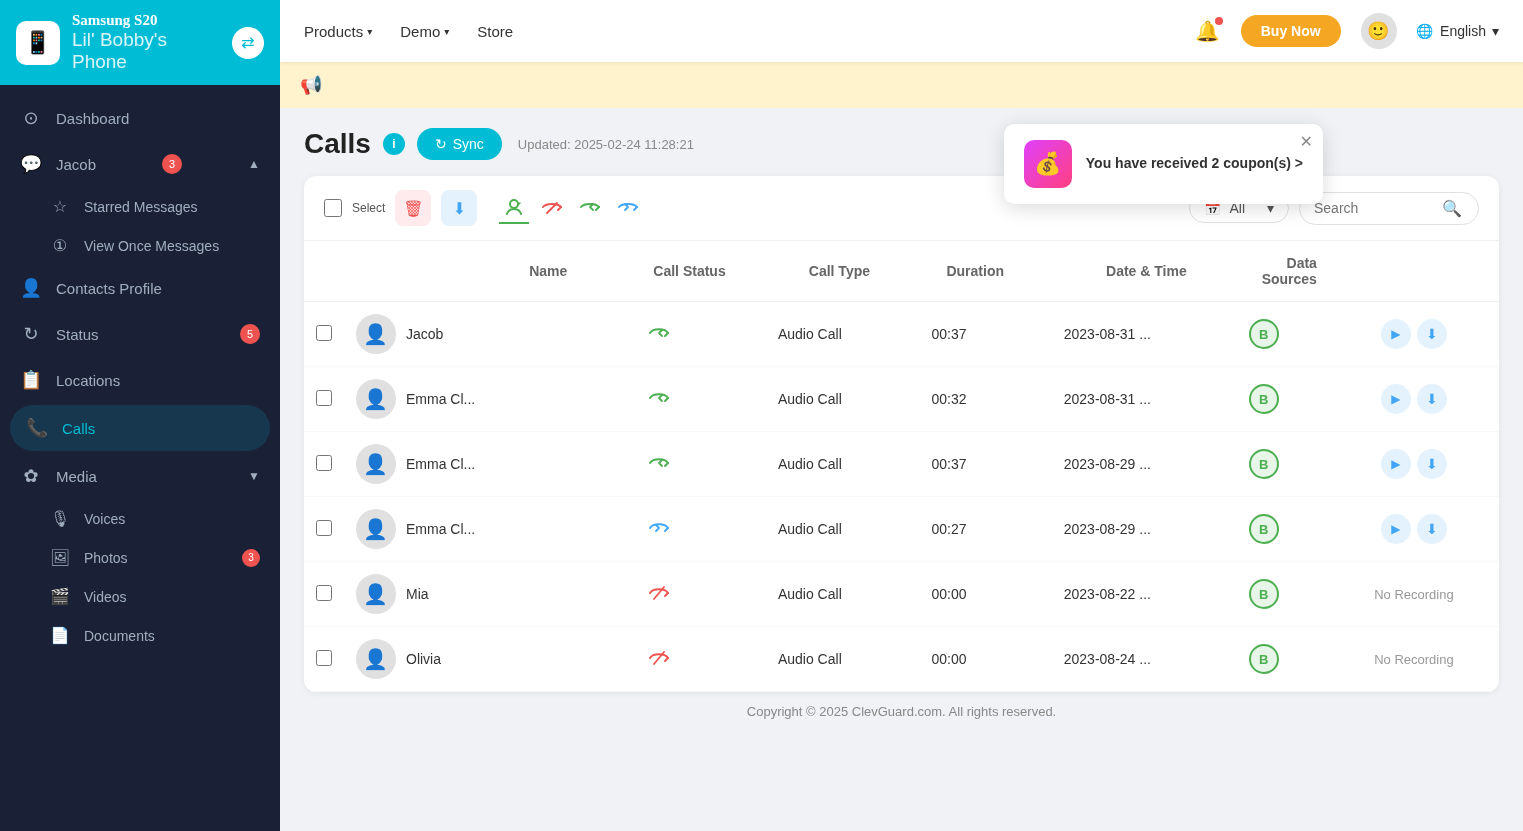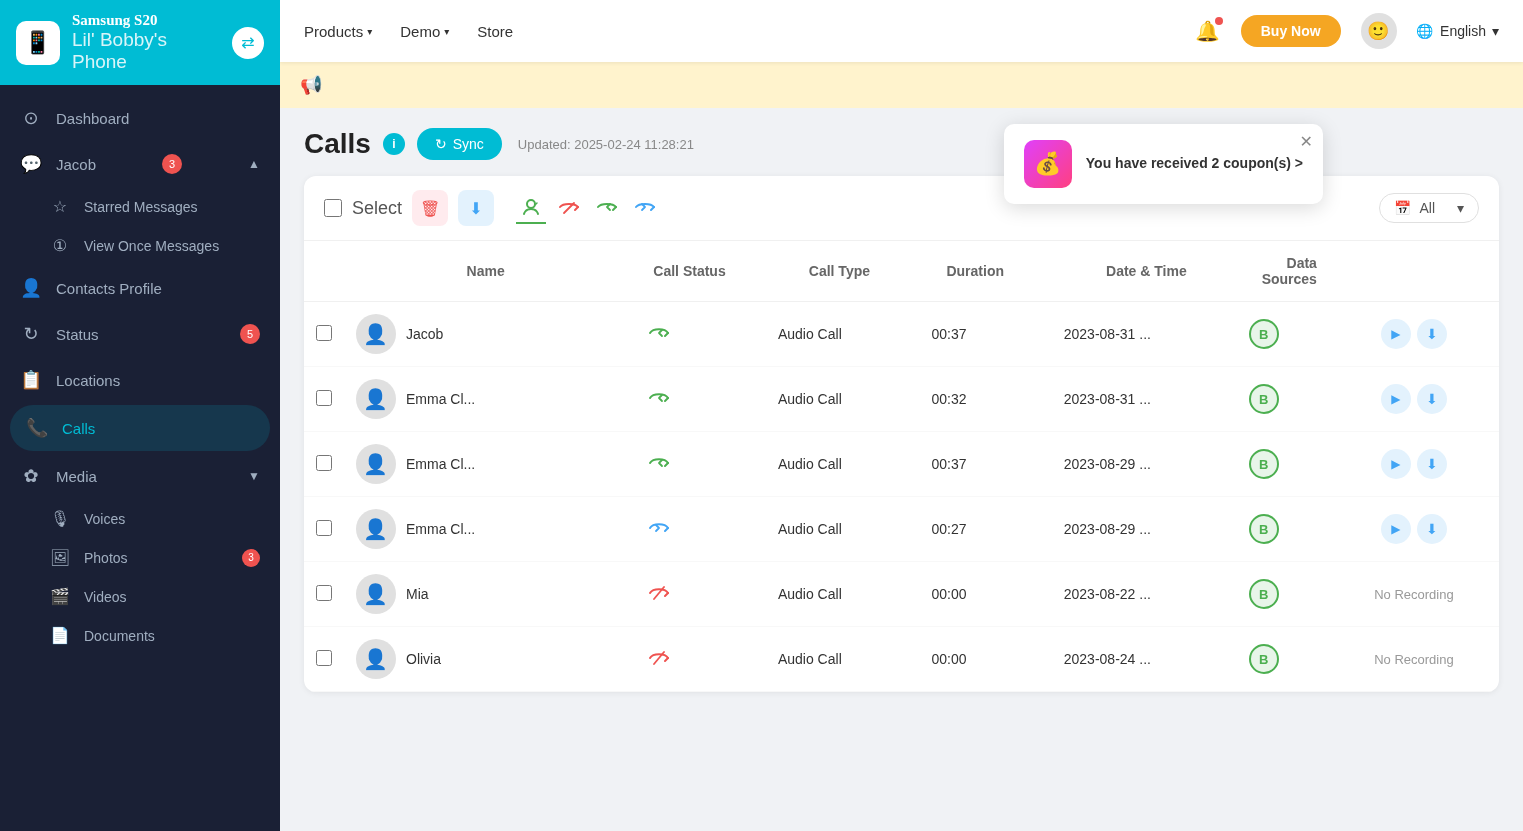--- a/index.html
+++ b/index.html
@@ -207,21 +207,21 @@
 
     
     .table-toolbar {
       display: flex;
       align-items: center;
       gap: 10px;
       padding: 14px 20px;
       border-bottom: 1px solid #f0f0f0;
     }
     .select-checkbox { width: 18px; height: 18px; cursor: pointer; accent-color: #00bcd4; }
-    .select-label { font-size: 18px; color: #555; cursor: pointer; }
+    .select-label { font-size: 12px; color: #555; cursor: pointer; }
     .delete-btn {
       background: #ffebee;
       border: none;
       border-radius: 8px;
       width: 36px; height: 36px;
       display: flex; align-items: center; justify-content: center;
       cursor: pointer;
       font-size: 16px;
       color: #ef5350;
     }
@@ -279,21 +279,21 @@
       font-size: 14px;
       color: #555;
       background: transparent;
       width: 120px;
     }
 
     
     .data-table { width: 100%; border-collapse: collapse; }
     .data-table thead tr { border-bottom: 1px solid #f0f0f0; }
     .data-table th { padding: 14px 12px; font-size: 14px; font-weight: 600; color: #666; text-align: right; }
-    .data-table th:nth-child(2) { text-align: center; padding-left: 60px; }
+    .data-table th:nth-child(2) { text-align: right; padding-left: 60px; }
     .data-table tbody tr { border-bottom: 1px solid #f8f8f8; }
     .data-table td { padding: 12px 12px; font-size: 14px; color: #333; text-align: center; vertical-align: middle; }
     .data-table td:nth-child(2) { text-align: left; }
 
     .avatar-cell { display: flex; align-items: center; gap: 10px; }
     .user-avatar {
       width: 40px; height: 40px;
       border-radius: 50%;
       background: #e0e0e0;
       display: flex; align-items: center; justify-content: center;
@@ -516,20 +516,24 @@
                 <path d="M20 8 L17 11" stroke="#42a5f5" stroke-width="2" stroke-linecap="round"></path>
                 <path d="M8 5 L11 8 L8 11" stroke="#42a5f5" stroke-width="1.8" stroke-linecap="round" stroke-linejoin="round"></path>
               </svg>
             </button>
           </div>
           <div class="date-filter">
             <span>📅</span>
             <span>All</span>
             <span style="margin-left:auto;">▾</span>
           </div>
+          <div class="search-box">
+            <input type="text" placeholder="Search" style="">
+            <span style="color:#999;">🔍</span>
+          </div>
         </div>
 
         <table class="data-table">
           <thead>
             <tr>
               <th style="width:40px;"></th>
               <th>Name</th>
               <th>Call Status</th>
               <th>Call Type</th>
               <th>Duration</th>
@@ -670,15 +674,16 @@
     <td>Audio Call</td>
     <td>00:00</td>
     <td>2023-08-24 ...</td>
     <td><span class="source-badge">B</span></td>
     <td><span class="no-recording">No Recording</span></td>
   </tr>
             </tbody>
         </table>
       </div>
 
+      <div class="copyright">Copyright © 2025 ClevGuard.com. All rights reserved.</div>
     </div>
   </div>
 </div>
 
 </body></html>

